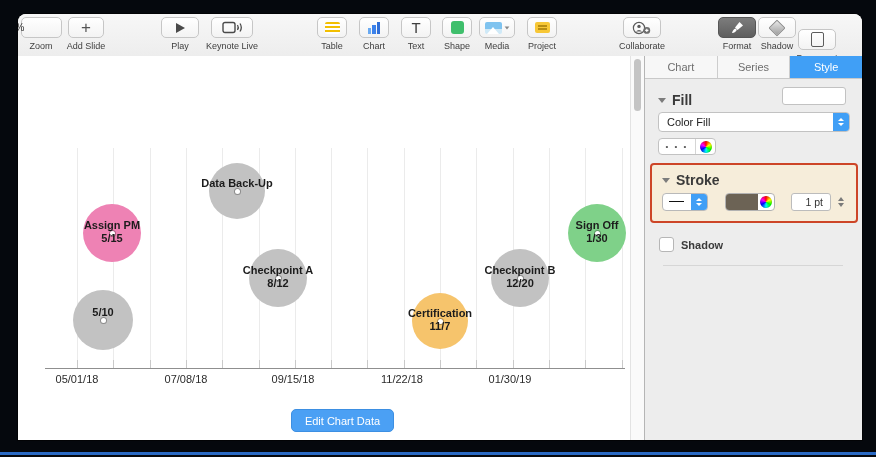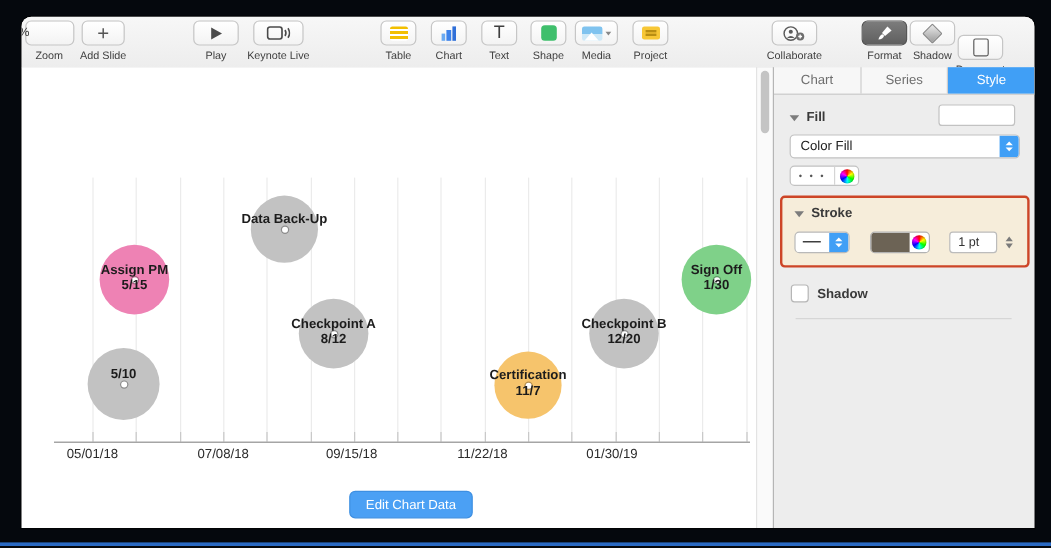--- a/index.html
+++ b/index.html
@@ -48,21 +48,21 @@
   .sidebar{position:absolute;left:627px;top:42px;width:217px;height:384px;background:#ededed;}
   
   .tabs{position:absolute;left:0;top:0;width:217px;height:22px;display:flex;background:#f7f7f7;
     border-bottom:1px solid #c9c9c9;}
   .tab{flex:1;display:flex;align-items:center;justify-content:center;font-size:11px;color:#6e6e6e;
     border-right:1px solid #cdcdcd;}
   .tab:last-child{border-right:none;}
   .tab.active{background:#409ff6;color:#ffffff;}
   .disclosure{width:0;height:0;border-left:4px solid transparent;border-right:4px solid transparent;
     border-top:5px solid #7c7c7c;display:inline-block;margin-right:6px;}
-  .sec-label{font-size:11px;color:#3a3a3a;font-weight:bold;}
+  .sec-label{font-size:14px;color:#3a3a3a;font-weight:bold;}
   .fill-row{position:absolute;left:13px;top:36px;width:191px;display:flex;align-items:center;}
   .fill-swatch{position:absolute;left:137px;top:31px;width:62px;height:16px;background:#ffffff;
     border:1px solid #c2c2c2;border-radius:3px;}
   .select{position:absolute;left:13px;top:56px;width:192px;height:20px;background:#ffffff;
     border:1px solid #c2c2c2;border-radius:4px;box-sizing:border-box;overflow:hidden;}
   .select .txt{position:absolute;left:8px;top:3px;font-size:11px;color:#222;}
   .stepper-blue{position:absolute;right:0;top:0;bottom:0;width:16px;background:#409ff6;
     display:flex;flex-direction:column;align-items:center;justify-content:center;gap:2px;}
   .stepper-blue i{width:0;height:0;border-left:3px solid transparent;border-right:3px solid transparent;}
   .stepper-blue i.up{border-bottom:3.5px solid #fff;}
@@ -83,21 +83,21 @@
     display:flex;overflow:hidden;box-sizing:border-box;}
   .line-popup .line-cell{width:29px;display:flex;align-items:center;justify-content:center;}
   .line-popup .line-cell i{width:15px;height:1.6px;background:#111;}
   .line-popup .stepper-blue{position:relative;width:17px;}
   .color-well{width:50px;height:18px;border:1px solid #b2b2b2;border-radius:4px;background:#fff;
     display:flex;overflow:hidden;box-sizing:border-box;margin-left:17px;}
   .well-color{width:32px;background:#6c6355;}
   .well-wheel{flex:1;display:flex;align-items:center;justify-content:center;}
   .pt-field{width:40px;height:18px;border:1px solid #bcbcbc;border-radius:3px;background:#fff;
     box-sizing:border-box;margin-left:16px;font-size:10.5px;color:#333;text-align:right;
-    line-height:16px;padding-right:14px;}
+    line-height:16px;padding-right:7px;}
   .pt-stepper{width:11px;height:18px;display:flex;flex-direction:column;align-items:center;
     justify-content:center;gap:2px;margin-left:4px;}
   .pt-stepper i{width:0;height:0;border-left:3px solid transparent;border-right:3px solid transparent;}
   .pt-stepper i.up{border-bottom:4px solid #7a7a7a;}
   .pt-stepper i.dn{border-top:4px solid #7a7a7a;}
   .shadow-row{position:absolute;left:14px;top:181px;display:flex;align-items:center;}
   .checkbox{width:13px;height:13px;background:#fff;border:1px solid #b6b6b6;border-radius:3px;margin-right:7px;}
   .shadow-label{font-size:11px;color:#3a3a3a;font-weight:bold;}
   .divider{position:absolute;left:18px;top:209px;width:180px;height:1px;background:#d6d6d6;}
   
@@ -203,21 +203,21 @@
 
       <div class="tb-item" style="left:500px;width:48px;">
         <div class="tb-btn" style="width:30px;">
           <span class="icon-comment">
               <i></i>
             </span>
         </div>
         <div class="tb-label">Project</div>
       </div>
 
-      <div class="tb-item" style="left:596px;width:56px;margin-left:20px;">
+      <div class="tb-item" style="left:596px;width:56px;">
         <div class="tb-btn" style="width:38px;">
           <svg width="20" height="14" viewBox="0 0 20 14">
             <circle cx="7" cy="7" r="5.6" fill="none" stroke="#5a5a5a" stroke-width="1.2"></circle>
             <circle cx="7" cy="5.4" r="1.7" fill="#5a5a5a"></circle>
             <path d="M3.8 10.6 q3.2 -3.4 6.4 0" fill="#5a5a5a"></path>
             <circle cx="14.8" cy="9.4" r="3.4" fill="#6e6e6e"></circle>
             <path d="M14.8 7.8 v3.2 M13.2 9.4 h3.2" stroke="#fff" stroke-width="1.1"></path>
           </svg>
         </div>
         <div class="tb-label">Collaborate</div>

